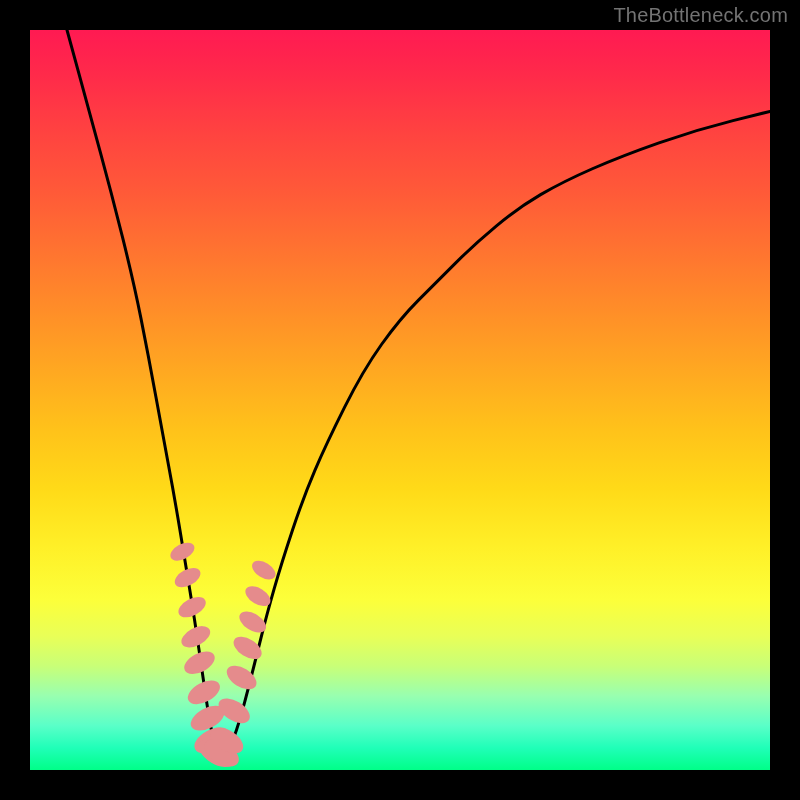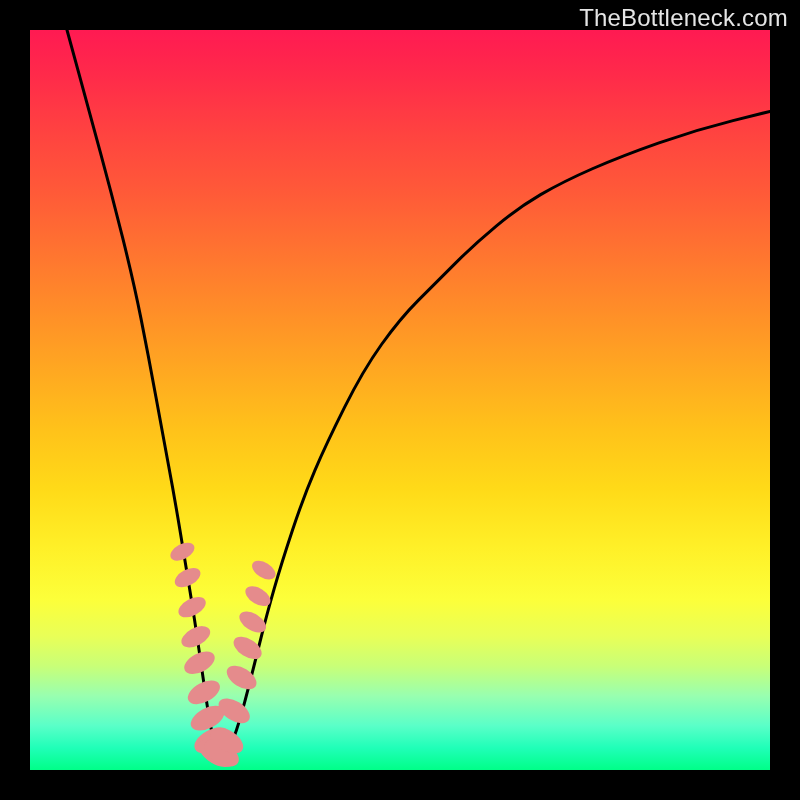--- a/index.html
+++ b/index.html
@@ -45,22 +45,22 @@
       #98ffb0 90%,
       #5affc8 94%,
       #20ffb8 97%,
       #00ff88 100%
     );
   }
   .watermark {
     position: absolute;
     top: 4px;
     right: 12px;
-    color: #e5e5e5;
-    font-size: 24px;
+    color: #737373;
+    font-size: 20px;
     font-weight: 500;
     letter-spacing: 0.2px;
     user-select: none;
     pointer-events: none;
   }
   svg.curve {
     position: absolute;
     left: 0; top: 0;
   }
 </style>

